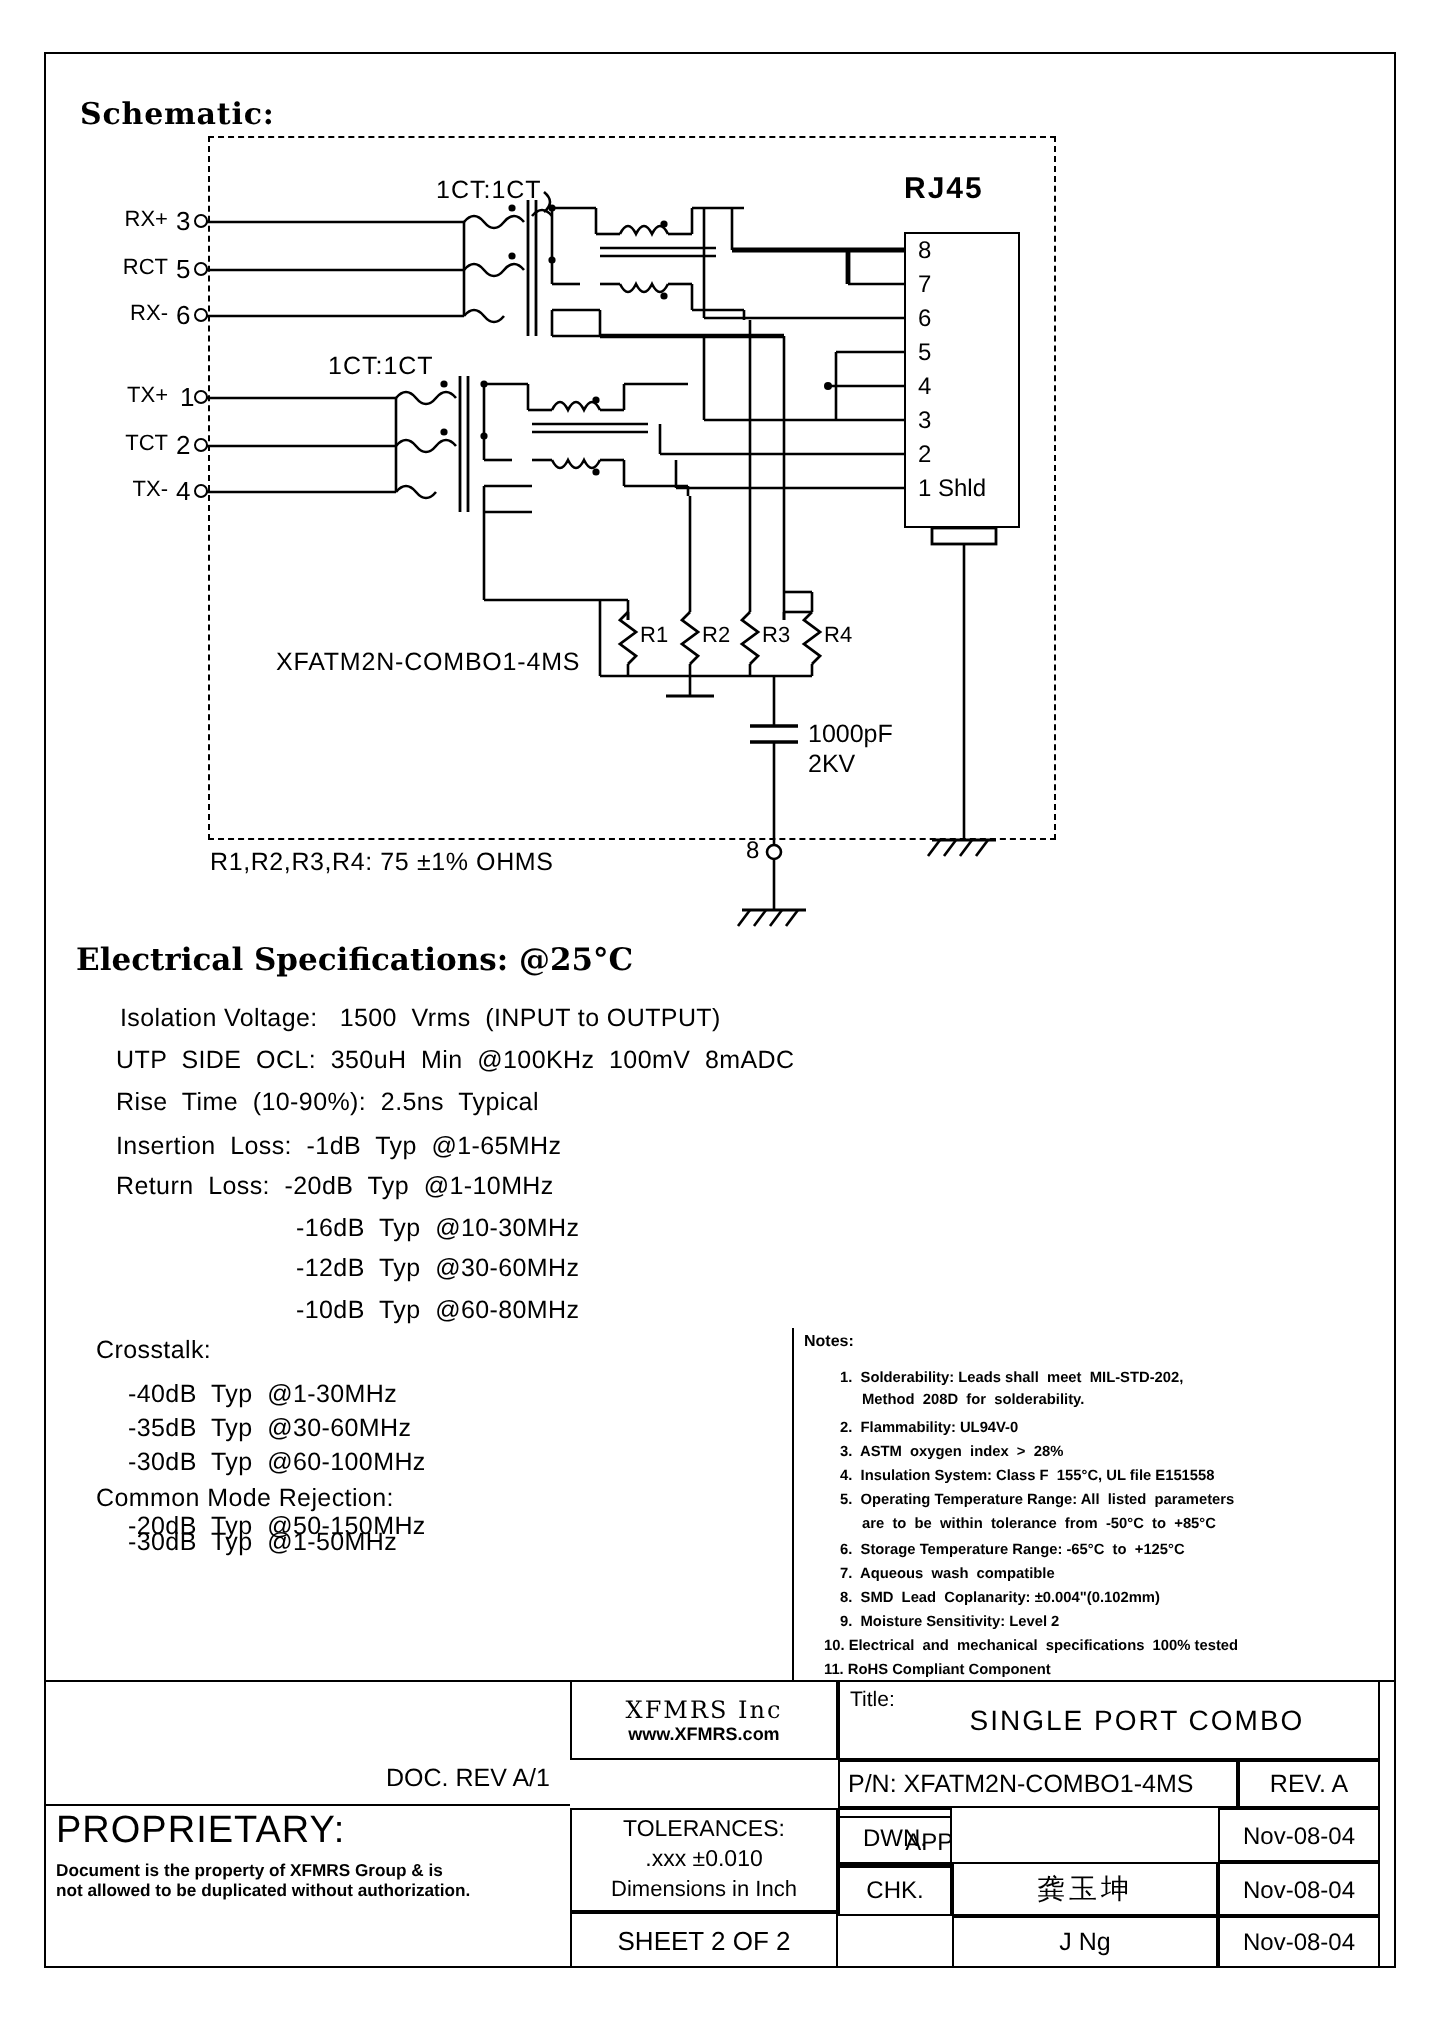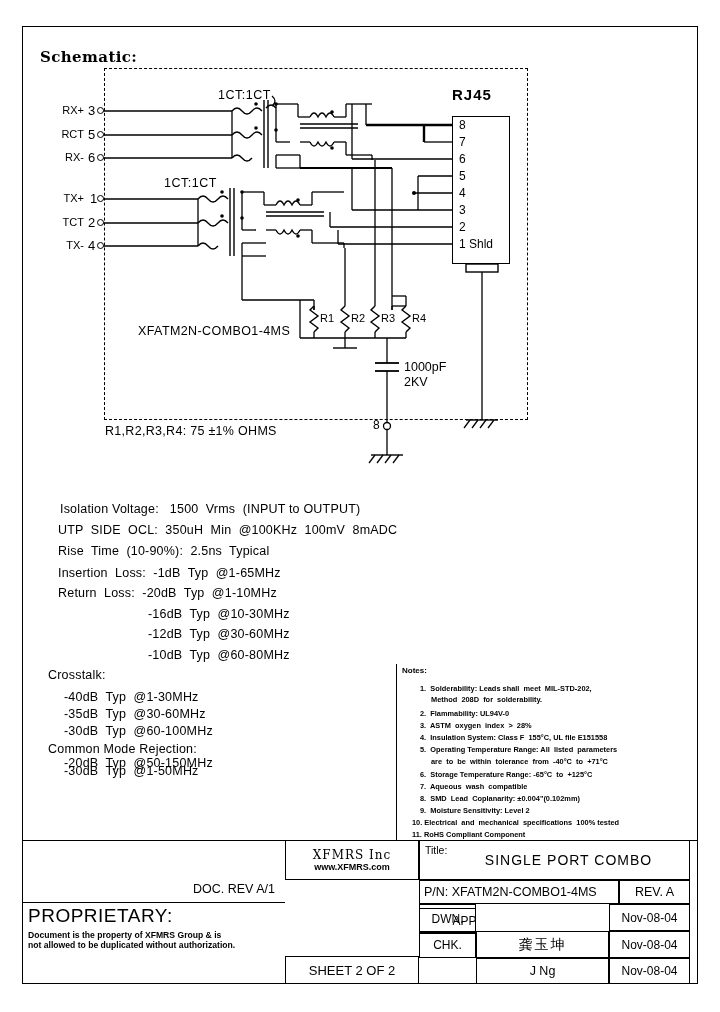--- a/index.html
+++ b/index.html
@@ -287,20 +287,21 @@
   <div class="res-lbl" style="left:381px;top:312px;">R3</div>
   <div class="res-lbl" style="left:412px;top:312px;">R4</div>
 
   <div class="lbl" style="left:404px;top:360px;font-size:12.5px;">1000pF</div>
   <div class="lbl" style="left:404px;top:375px;font-size:12.5px;">2KV</div>
 
   <div class="lbl" style="left:373px;top:418px;font-size:12px;">8</div>
 
   <div class="res-note" style="left:105px;top:424px;">R1,R2,R3,R4:  75  ±1%  OHMS</div>
 
+  <div class="spec-head" style="left:38px;top:470px;">Electrical   Specifications: @25°C</div>
 
   <div>
     <div class="spec-line" style="left:60px;top:502px;">Isolation Voltage:   1500  Vrms  (INPUT to OUTPUT)</div>
     <div class="spec-line" style="left:58px;top:523px;">UTP  SIDE  OCL:  350uH  Min  @100KHz  100mV  8mADC</div>
     <div class="spec-line" style="left:58px;top:544px;">Rise  Time  (10-90%):  2.5ns  Typical</div>
     <div class="spec-line" style="left:58px;top:566px;">Insertion  Loss:  -1dB  Typ  @1-65MHz</div>
     <div class="spec-line" style="left:58px;top:586px;">Return  Loss:  -20dB  Typ  @1-10MHz</div>
     <div class="spec-line" style="left:148px;top:607px;">-16dB  Typ  @10-30MHz</div>
     <div class="spec-line" style="left:148px;top:627px;">-12dB  Typ  @30-60MHz</div>
     <div class="spec-line" style="left:148px;top:648px;">-10dB  Typ  @60-80MHz</div>
@@ -317,21 +318,21 @@
 
   <div class="notes-divider"></div>
   <div class="notes-panel">
     <div class="notes-title">Notes:</div>
     <div class="note-row" style="left:22px;top:20px;">1.  Solderability: Leads shall  meet  MIL-STD-202,</div>
     <div class="note-row" style="left:33px;top:31px;">Method  208D  for  solderability.</div>
     <div class="note-row" style="left:22px;top:45px;">2.  Flammability: UL94V-0</div>
     <div class="note-row" style="left:22px;top:57px;">3.  ASTM  oxygen  index  &gt;  28%</div>
     <div class="note-row" style="left:22px;top:69px;">4.  Insulation System: Class F  155°C, UL file E151558</div>
     <div class="note-row" style="left:22px;top:81px;">5.  Operating Temperature Range: All  listed  parameters</div>
-    <div class="note-row" style="left:33px;top:93px;">are  to  be  within  tolerance  from  -40°C  to  +71°C</div>
+    <div class="note-row" style="left:33px;top:93px;">are  to  be  within  tolerance  from  -50°C  to  +85°C</div>
     <div class="note-row" style="left:22px;top:106px;">6.  Storage Temperature Range: -65°C  to  +125°C</div>
     <div class="note-row" style="left:22px;top:118px;">7.  Aqueous  wash  compatible</div>
     <div class="note-row" style="left:22px;top:130px;">8.  SMD  Lead  Coplanarity: ±0.004"(0.102mm)</div>
     <div class="note-row" style="left:22px;top:142px;">9.  Moisture Sensitivity: Level 2</div>
     <div class="note-row" style="left:14px;top:154px;">10. Electrical  and  mechanical  specifications  100% tested</div>
     <div class="note-row" style="left:14px;top:166px;">11. RoHS Compliant Component</div>
   </div>
 
   <div style="position:absolute;left:22px;top:840px;width:676px;height:1.4px;background:#000;"></div>
 
@@ -352,20 +353,27 @@
       <div class="logo-sub">www.XFMRS.com</div>
     </div>
   </div>
 
   <div class="tb" style="left:419px;top:840px;width:271px;height:40px;">
     <div style="position:absolute;left:5px;top:3px;font-size:10.5px;">Title:</div>
     <div style="font-size:14px;letter-spacing:1px;padding-left:28px;">SINGLE PORT COMBO</div>
   </div>
 
 
+  <div class="tb" style="left:285px;top:904px;width:134px;height:52px;">
+    <div style="display:flex;flex-direction:column;align-items:center;line-height:15px;">
+      <div style="font-size:11.5px;">TOLERANCES:</div>
+      <div style="font-size:11.5px;">.xxx  ±0.010</div>
+      <div style="font-size:11px;">Dimensions in Inch</div>
+    </div>
+  </div>
 
   <div class="tb" style="left:285px;top:956px;width:134px;height:28px;">
     <div style="font-size:13px;">SHEET  2  OF  2</div>
   </div>
 
   <div class="tb tb-l" style="left:419px;top:880px;width:200px;height:24px;">
     <div style="font-size:12.5px;">P/N: XFATM2N-COMBO1-4MS</div>
   </div>
   <div class="tb" style="left:619px;top:880px;width:71px;height:24px;">
     <div style="font-size:12.5px;">REV. A</div>

